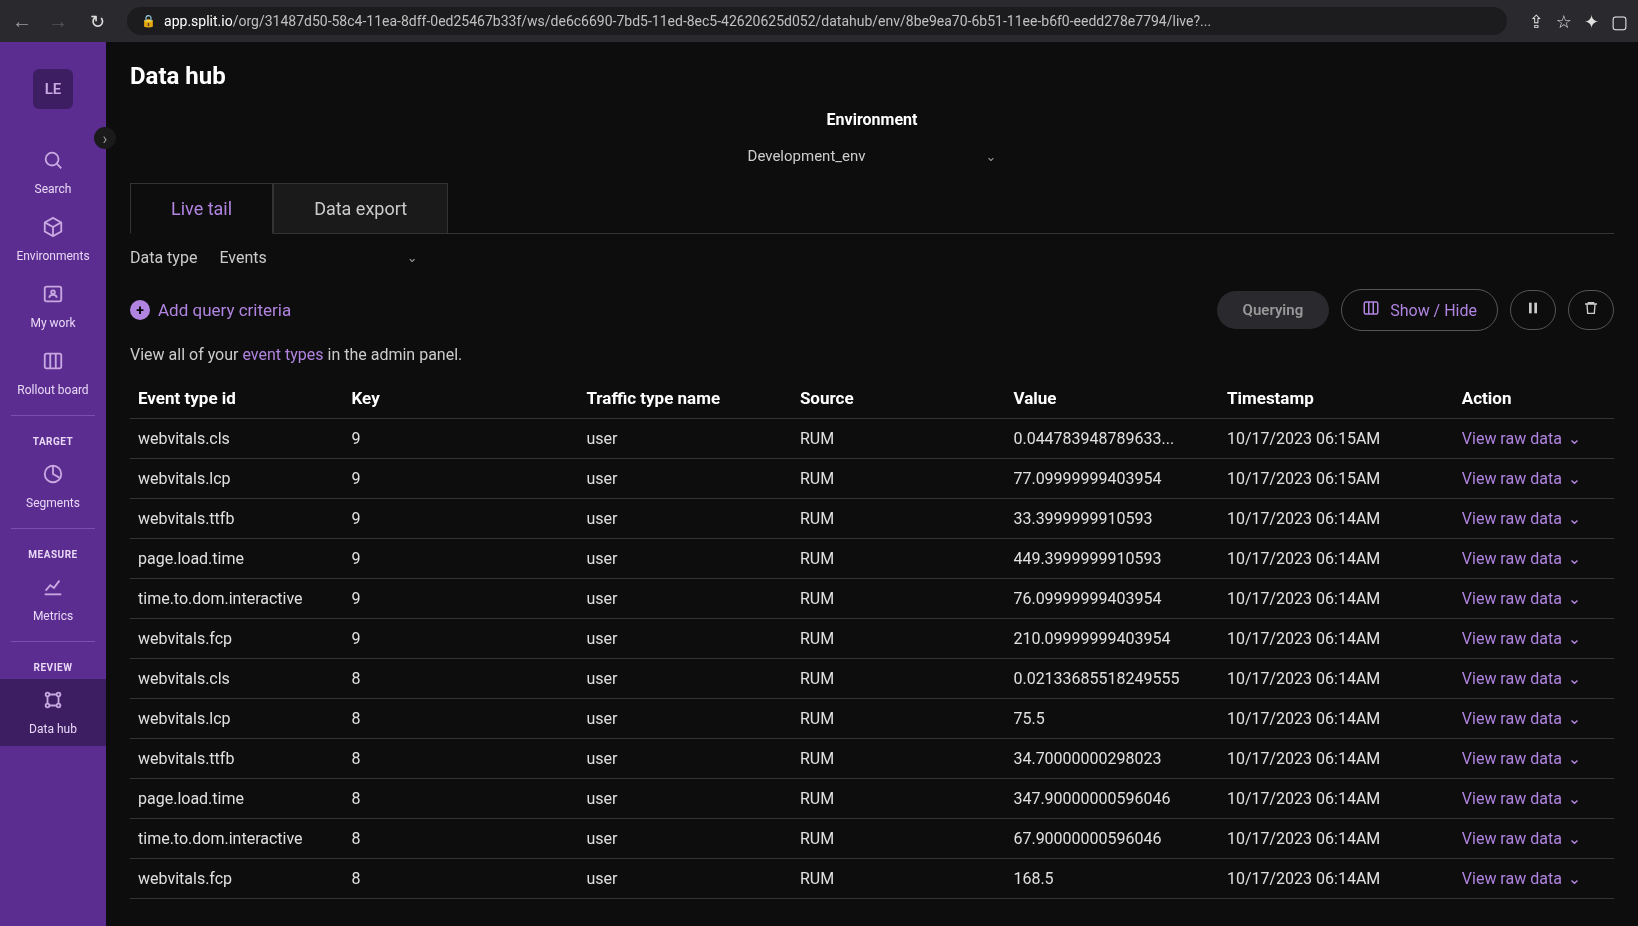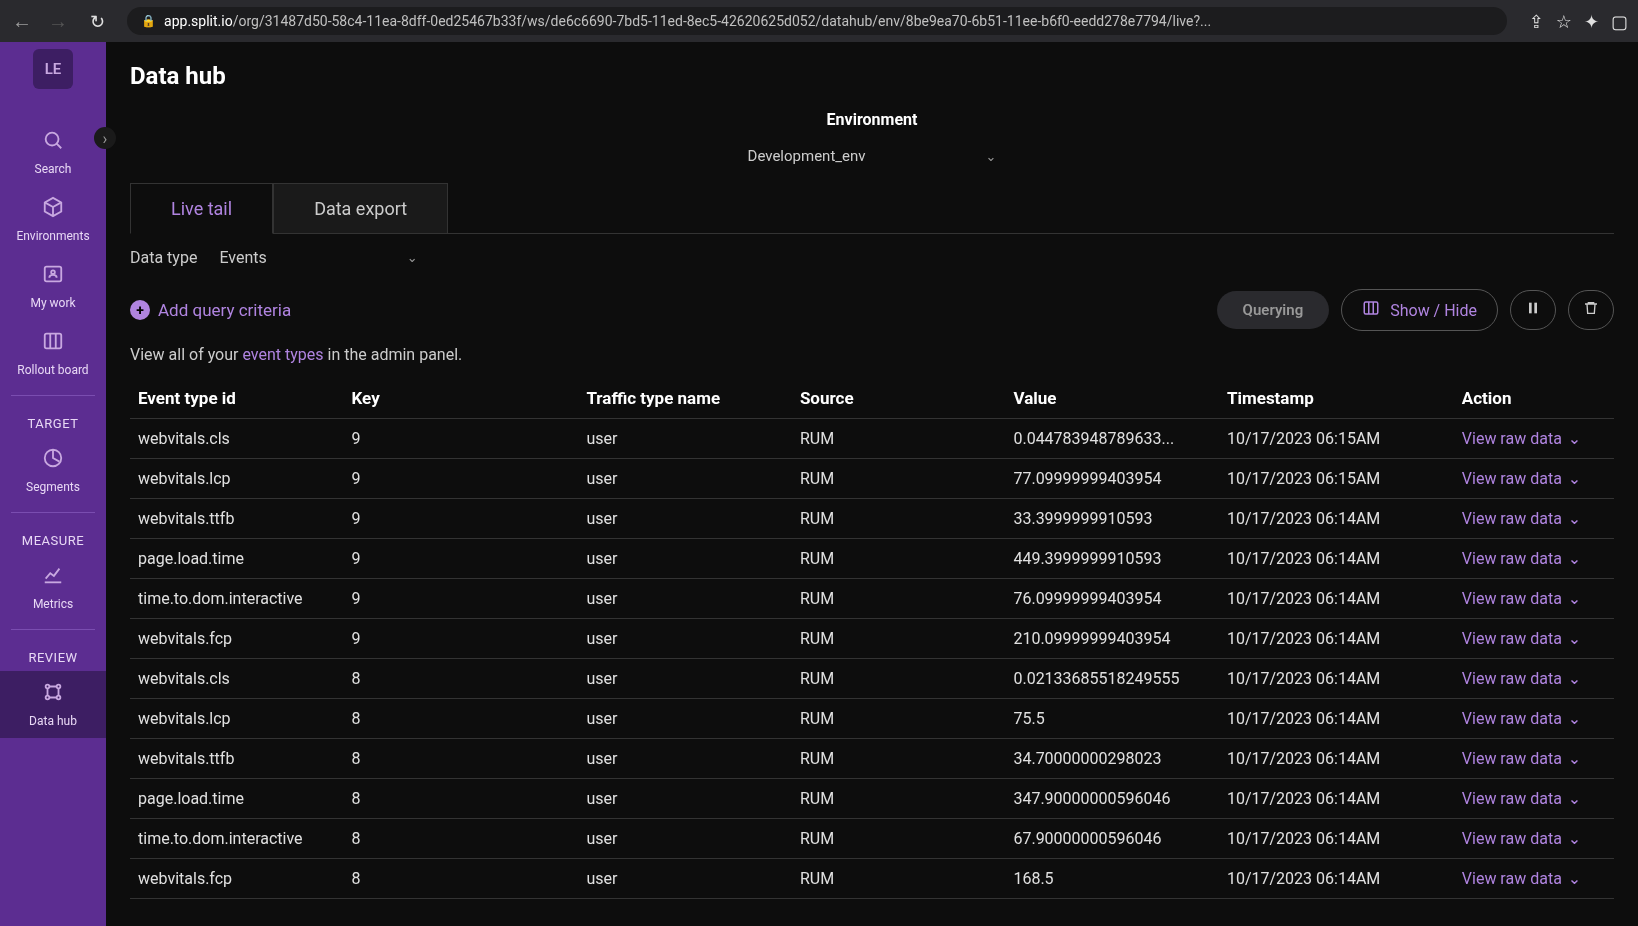--- a/index.html
+++ b/index.html
@@ -95,21 +95,21 @@
       z-index: 10;
     }
     .sidebar-logo {
       width: 40px;
       height: 40px;
       background: #3d1e63;
       border-radius: 6px;
       display: flex;
       align-items: center;
       justify-content: center;
-      margin: 7px 0 30px;
+      margin: 27px 0 30px;
       color: #c8a8e0;
       font-weight: 600;
       font-size: 15px;
     }
     .sidebar-item {
       display: flex;
       flex-direction: column;
       align-items: center;
       gap: 6px;
       padding: 10px 12px;
@@ -126,22 +126,22 @@
       text-align: center;
     }
     .sidebar-divider {
       width: 80%;
       height: 1px;
       background: #7a4db0;
       margin: 8px 0;
     }
     .sidebar-section {
       color: #e8d8f5;
-      font-size: 13px;
-      font-weight: 400;
+      font-size: 10px;
+      font-weight: 700;
       padding: 12px 0 6px;
       letter-spacing: 0.5px;
     }
     .sidebar-item.active {
       background: #3d1e63;
     }
     .main-content {
       flex: 1;
       background: #0d0d0d;
       padding: 20px 24px;

